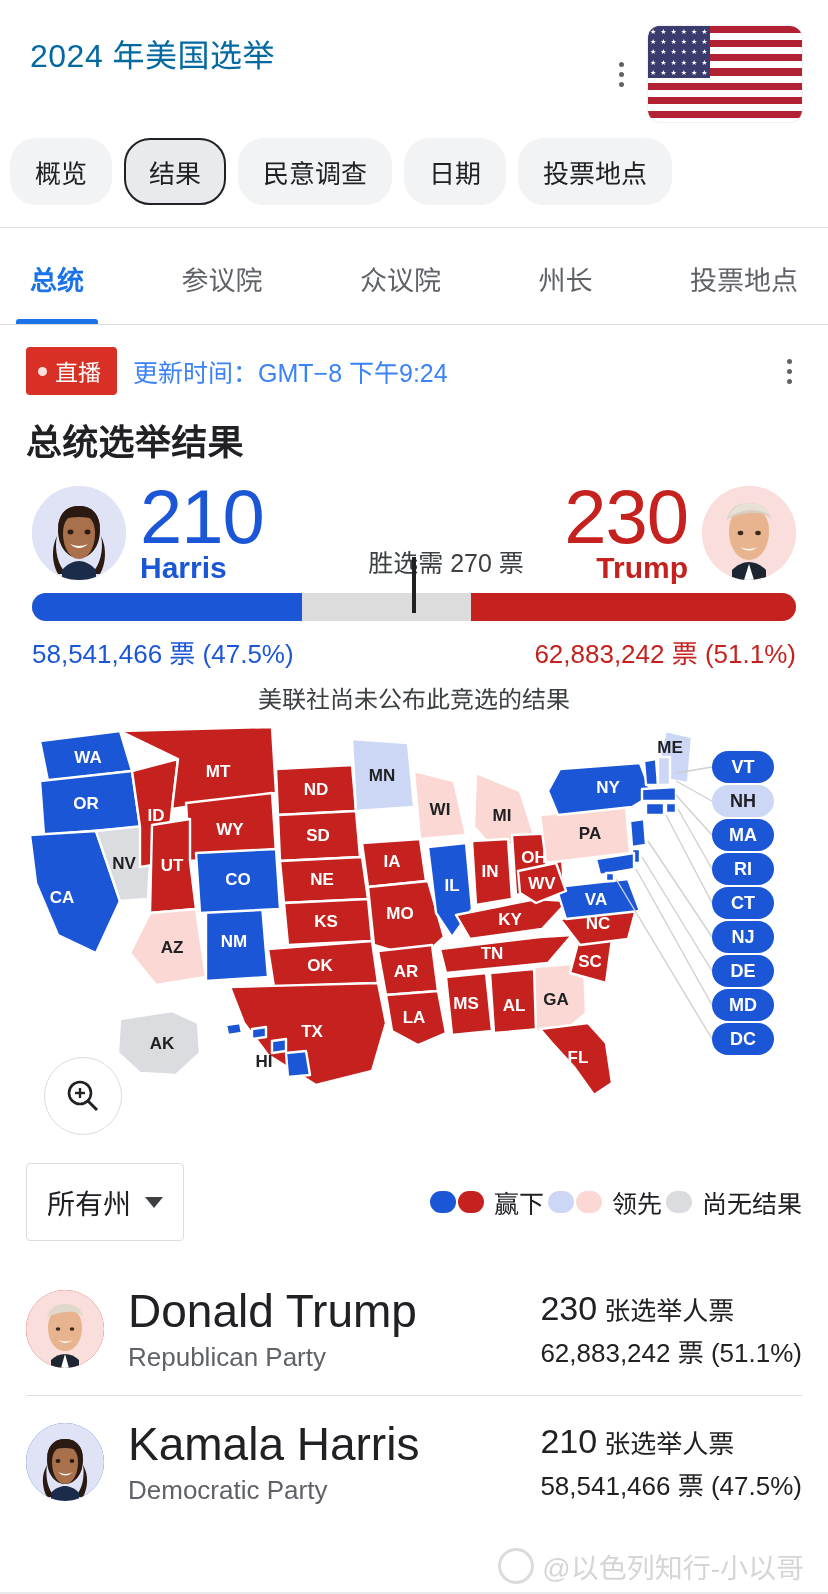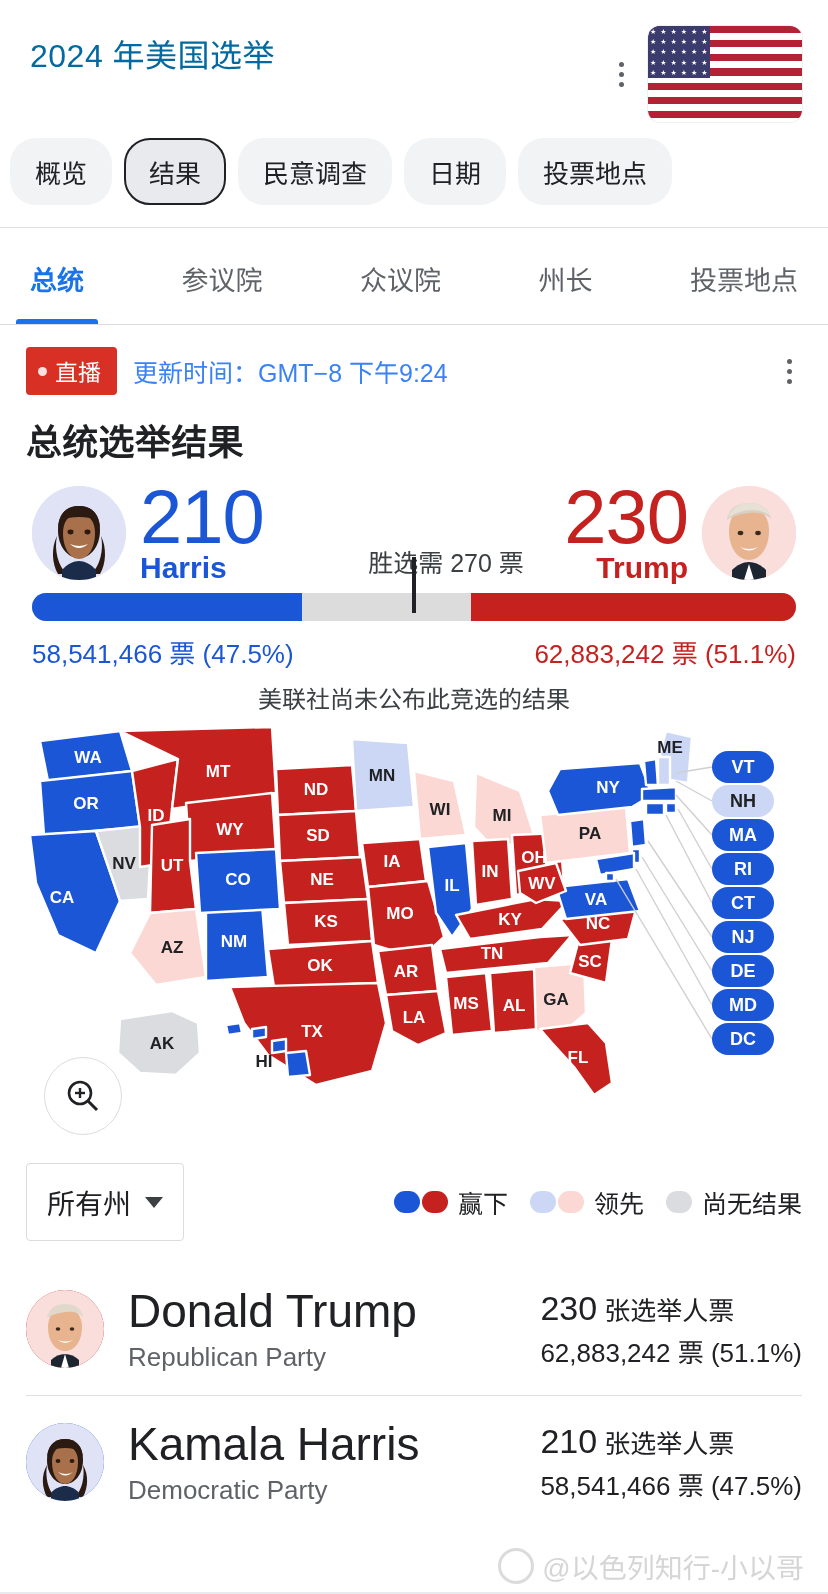--- a/index.html
+++ b/index.html
@@ -123,21 +123,21 @@
   }
   
   .legendrow{
     display:flex;align-items:center;padding:10px 26px 0 26px;
   }
   .selectbox{
     border:1px solid #dadce0;border-radius:4px;padding:18px 20px;font-size:28px;color:#202124;
     display:flex;align-items:center;gap:14px;cursor:pointer;background:#fff;
   }
   .caret{width:0;height:0;border-left:9px solid transparent;border-right:9px solid transparent;border-top:11px solid #3c4043;}
-  .legend{margin-left:auto;display:flex;align-items:center;gap:22px;font-size:25px;color:#202124;}
+  .legend{margin-left:auto;display:flex;align-items:center;gap:4px;font-size:25px;color:#202124;}
   .legend .grp{display:flex;align-items:center;gap:6px;}
   .sw{width:26px;height:22px;border-radius:11px;display:inline-block;}
   .sw.b{background:#1a56d6;}
   .sw.r{background:#c5221f;}
   .sw.lb{background:#ccd7f5;}
   .sw.lr{background:#fbd8d3;}
   .sw.g{background:#dadce0;}
   .legend .grp .pair{display:flex;gap:2px;}
   .legend .lbl{margin-left:4px;}
   

